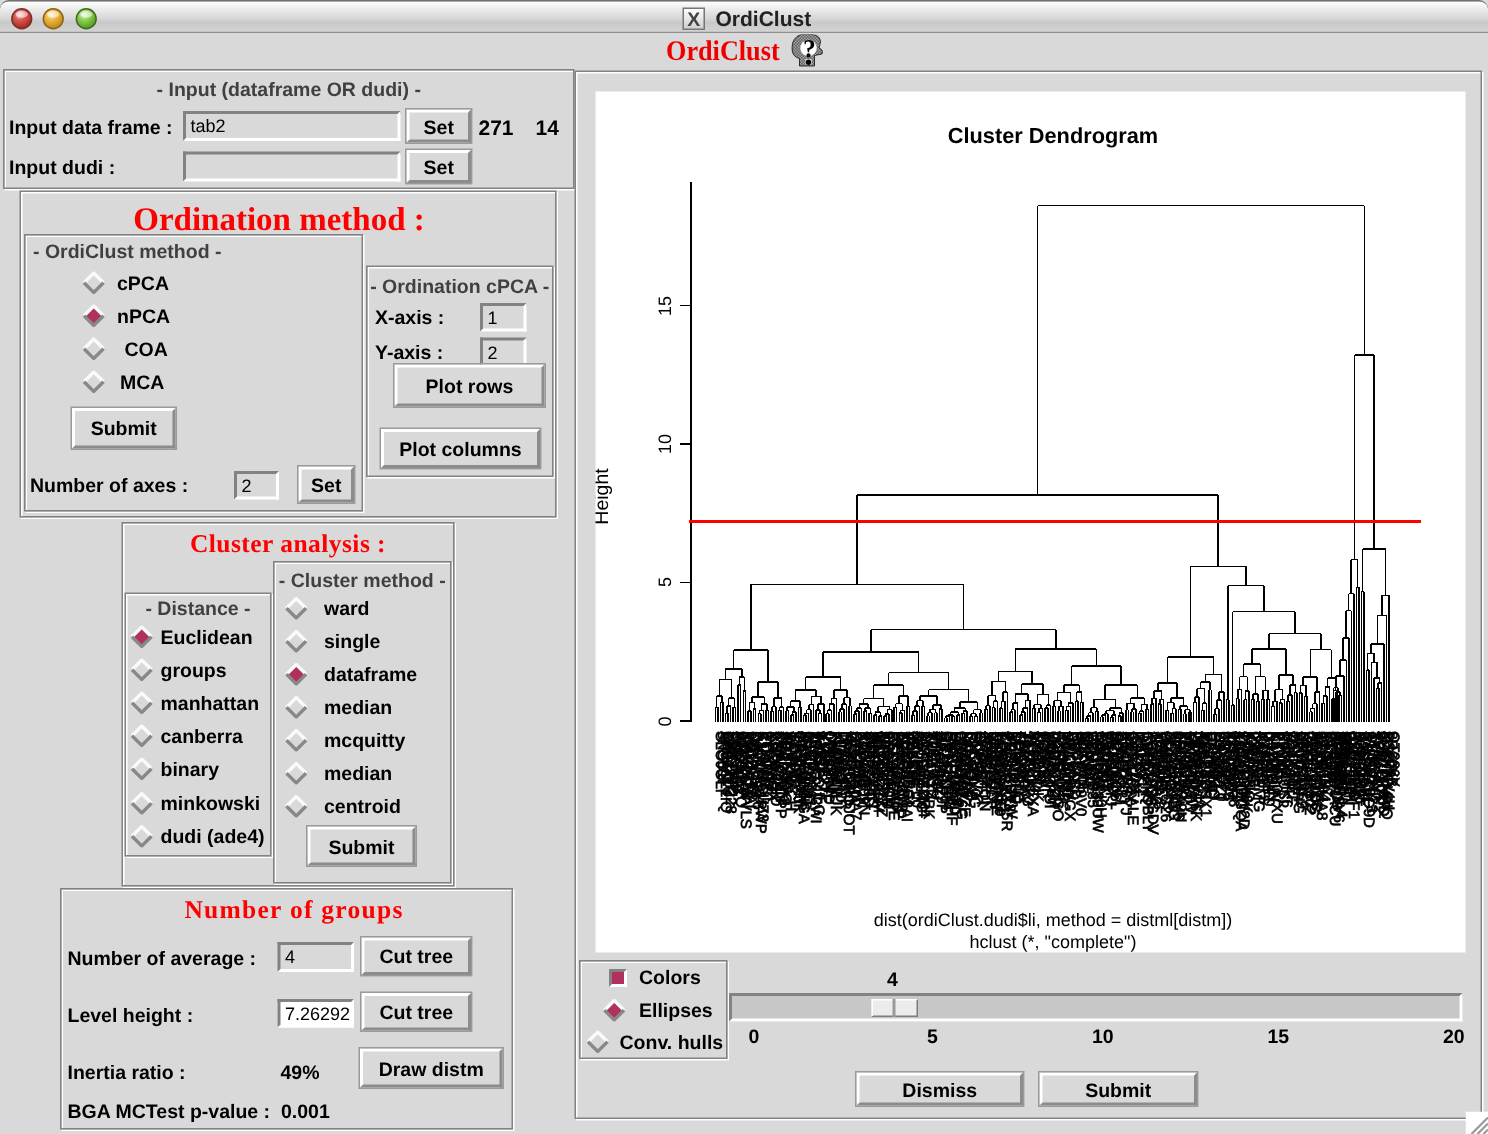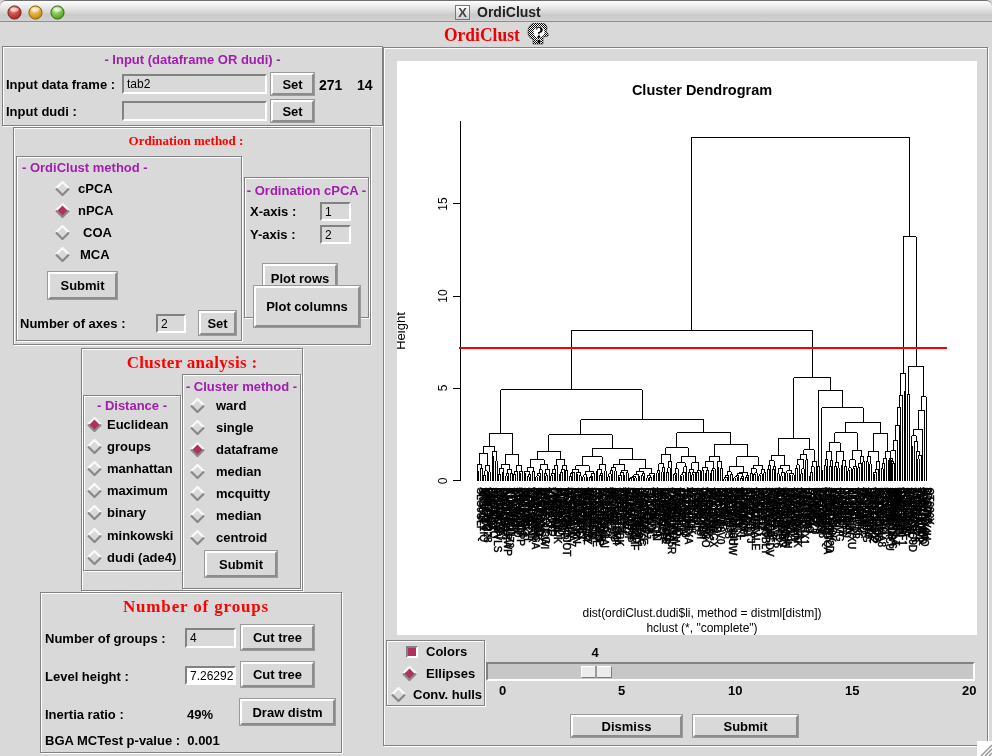--- a/index.html
+++ b/index.html
@@ -1,21 +1,21 @@
 <!DOCTYPE html>
 <html><head><meta charset="utf-8"><style>
 *{margin:0;padding:0;box-sizing:border-box}
 html,body{width:992px;height:756px;overflow:hidden}
 body{position:relative;background:#d9d9d9;font-family:"Liberation Sans",sans-serif;-webkit-font-smoothing:antialiased}
 .abs{position:absolute}
 .frame{position:absolute;border:1px solid #828282;box-shadow:inset 1px 1px 0 #ffffff,1px 1px 0 #ffffff}
 .btn{position:absolute;background:#d9d9d9;border:2px solid;border-color:#ffffff #8c8c8c #8c8c8c #ffffff;outline:1px solid #9a9a9a;box-shadow:1px 1px 0 #efefef;font-weight:bold;font-size:13px;color:#000;display:flex;align-items:center;justify-content:center}
 .entry{position:absolute;background:#d9d9d9;border:2px solid;border-color:#828282 #ffffff #ffffff #828282;font-size:12px;color:#000;padding:1px 0 0 3px;white-space:pre}
 .lbl{position:absolute;font-weight:bold;font-size:13px;color:#000;white-space:pre}
-.blue{position:absolute;font-weight:bold;font-size:13px;color:#a21caf;white-space:pre}
+.blue{position:absolute;font-weight:bold;font-size:13px;color:#404040;white-space:pre}
 .rtitle{position:absolute;font-family:"Liberation Serif",serif;font-weight:bold;font-size:17px;color:#ff0000;white-space:pre;text-align:center}
 </style></head><body>
 
 <div class="abs" style="left:0;top:0;width:992px;height:22px;background:linear-gradient(#ffffff,#f3f3f3 15%,#d8d8d8 55%,#c9c9c9 70%,#d3d3d3 100%);border-top:1px solid #6f6f6f;border-bottom:1px solid #8f8f8f;border-radius:6px 6px 0 0">
 <svg class="abs" style="left:6px;top:4px" width="62" height="15">
 <defs>
 <radialGradient id="rg" cx="0.4" cy="0.3" r="0.8">
           <stop offset="0" stop-color="#f8d0cb"></stop>
           <stop offset="0.35" stop-color="#d65853"></stop>
           <stop offset="1" stop-color="#a01a11"></stop>
@@ -62,21 +62,21 @@
 <div class="lbl" style="left:6px;top:77px">Input data frame :</div>
 <div class="entry" style="left:122px;top:74px;width:145px;height:20px">tab2</div>
 <div class="btn" style="left:271px;top:73px;width:43px;height:22px">Set</div>
 <div class="lbl" style="left:319px;top:77px;font-size:14px">271</div>
 <div class="lbl" style="left:357px;top:77px;font-size:14px">14</div>
 <div class="lbl" style="left:6px;top:104px">Input dudi :</div>
 <div class="entry" style="left:122px;top:101px;width:145px;height:20px"></div>
 <div class="btn" style="left:271px;top:100px;width:43px;height:22px">Set</div>
 
 <div class="frame" style="left:13px;top:127px;width:358px;height:218px"></div>
-<div class="rtitle" style="left:7px;top:133px;width:358px;font-size:13px">Ordination method :</div>
+<div class="rtitle" style="left:7px;top:133px;width:358px;font-size:22px">Ordination method :</div>
 <div class="frame" style="left:16px;top:156px;width:226px;height:185px"></div>
 <div class="blue" style="left:22px;top:160px">- OrdiClust method -</div>
 <svg class="abs" style="left:55px;top:181px" width="15" height="15">
     <path d="M7.5 1L14.0 7.5L7.5 14.0L1 7.5Z" fill="#d9d9d9"></path>
     <path d="M1 7.5L7.5 1L14.0 7.5" fill="none" stroke="#fafafa" stroke-width="2.2"></path>
     <path d="M14.0 7.5L7.5 14.0L1 7.5" fill="none" stroke="#888888" stroke-width="2.2"></path>
   </svg>
 <div class="lbl" style="left:78px;top:181px">cPCA</div>
 <svg class="abs" style="left:55px;top:203px" width="15" height="15">
     <path d="M7.5 1L14.0 7.5L7.5 14.0L1 7.5Z" fill="#b03060"></path>
@@ -99,22 +99,22 @@
 <div class="btn" style="left:48px;top:272px;width:69px;height:27px">Submit</div>
 <div class="lbl" style="left:20px;top:316px">Number of axes :</div>
 <div class="entry" style="left:156px;top:314px;width:30px;height:19px">2</div>
 <div class="btn" style="left:199px;top:311px;width:37px;height:24px">Set</div>
 <div class="frame" style="left:244px;top:177px;width:125px;height:141px"></div>
 <div class="blue" style="left:244px;top:183px;width:125px;text-align:center;font-size:13px">- Ordination cPCA -</div>
 <div class="lbl" style="left:250px;top:204px">X-axis :</div>
 <div class="entry" style="left:320px;top:202px;width:31px;height:19px">1</div>
 <div class="lbl" style="left:250px;top:227px">Y-axis :</div>
 <div class="entry" style="left:320px;top:225px;width:31px;height:19px">2</div>
-<div class="btn" style="left:263px;top:264px;width:74px;height:28px">Plot rows</div>
-<div class="btn" style="left:254px;top:286px;width:106px;height:41px">Plot columns</div>
+<div class="btn" style="left:263px;top:243px;width:100px;height:28px">Plot rows</div>
+<div class="btn" style="left:254px;top:286px;width:106px;height:26px">Plot columns</div>
 
 <div class="frame" style="left:81px;top:348px;width:222px;height:243px"></div>
 <div class="rtitle" style="left:81px;top:353px;width:222px;letter-spacing:0.3px">Cluster analysis :</div>
 <div class="frame" style="left:83px;top:395px;width:98px;height:176px"></div>
 <div class="blue" style="left:83px;top:398px;width:98px;text-align:center;font-size:13px">- Distance -</div>
 <svg class="abs" style="left:87px;top:417px" width="15" height="15">
     <path d="M7.5 1L14.0 7.5L7.5 14.0L1 7.5Z" fill="#b03060"></path>
     <path d="M1 7.5L7.5 1L14.0 7.5" fill="none" stroke="#fafafa" stroke-width="2.2"></path>
     <path d="M14.0 7.5L7.5 14.0L1 7.5" fill="none" stroke="#888888" stroke-width="2.2"></path>
   </svg>
@@ -129,21 +129,21 @@
     <path d="M7.5 1L14.0 7.5L7.5 14.0L1 7.5Z" fill="#d9d9d9"></path>
     <path d="M1 7.5L7.5 1L14.0 7.5" fill="none" stroke="#fafafa" stroke-width="2.2"></path>
     <path d="M14.0 7.5L7.5 14.0L1 7.5" fill="none" stroke="#888888" stroke-width="2.2"></path>
   </svg>
 <div class="lbl" style="left:107px;top:461px">manhattan</div>
 <svg class="abs" style="left:87px;top:483px" width="15" height="15">
     <path d="M7.5 1L14.0 7.5L7.5 14.0L1 7.5Z" fill="#d9d9d9"></path>
     <path d="M1 7.5L7.5 1L14.0 7.5" fill="none" stroke="#fafafa" stroke-width="2.2"></path>
     <path d="M14.0 7.5L7.5 14.0L1 7.5" fill="none" stroke="#888888" stroke-width="2.2"></path>
   </svg>
-<div class="lbl" style="left:107px;top:483px">maximum</div>
+<div class="lbl" style="left:107px;top:483px">canberra</div>
 <svg class="abs" style="left:87px;top:505px" width="15" height="15">
     <path d="M7.5 1L14.0 7.5L7.5 14.0L1 7.5Z" fill="#d9d9d9"></path>
     <path d="M1 7.5L7.5 1L14.0 7.5" fill="none" stroke="#fafafa" stroke-width="2.2"></path>
     <path d="M14.0 7.5L7.5 14.0L1 7.5" fill="none" stroke="#888888" stroke-width="2.2"></path>
   </svg>
 <div class="lbl" style="left:107px;top:505px">binary</div>
 <svg class="abs" style="left:87px;top:528px" width="15" height="15">
     <path d="M7.5 1L14.0 7.5L7.5 14.0L1 7.5Z" fill="#d9d9d9"></path>
     <path d="M1 7.5L7.5 1L14.0 7.5" fill="none" stroke="#fafafa" stroke-width="2.2"></path>
     <path d="M14.0 7.5L7.5 14.0L1 7.5" fill="none" stroke="#888888" stroke-width="2.2"></path>
@@ -196,21 +196,21 @@
 <svg class="abs" style="left:190px;top:530px" width="15" height="15">
     <path d="M7.5 1L14.0 7.5L7.5 14.0L1 7.5Z" fill="#d9d9d9"></path>
     <path d="M1 7.5L7.5 1L14.0 7.5" fill="none" stroke="#fafafa" stroke-width="2.2"></path>
     <path d="M14.0 7.5L7.5 14.0L1 7.5" fill="none" stroke="#888888" stroke-width="2.2"></path>
   </svg>
 <div class="lbl" style="left:216px;top:530px">centroid</div>
 <div class="btn" style="left:205px;top:551px;width:72px;height:26px">Submit</div>
 
 <div class="frame" style="left:40px;top:592px;width:302px;height:161px"></div>
 <div class="rtitle" style="left:45px;top:597px;width:302px;letter-spacing:0.85px">Number of groups</div>
-<div class="lbl" style="left:45px;top:631px">Number of groups :</div>
+<div class="lbl" style="left:45px;top:631px">Number of average :</div>
 <div class="entry" style="left:185px;top:628px;width:51px;height:20px">4</div>
 <div class="btn" style="left:241px;top:625px;width:73px;height:25px">Cut tree</div>
 <div class="lbl" style="left:45px;top:669px">Level height :</div>
 <div class="entry" style="left:185px;top:666px;width:51px;height:19px;background:#ffffff">7.26292</div>
 <div class="btn" style="left:241px;top:662px;width:73px;height:25px">Cut tree</div>
 <div class="lbl" style="left:45px;top:707px">Inertia ratio :</div>
 <div class="lbl" style="left:187px;top:707px">49%</div>
 <div class="btn" style="left:240px;top:699px;width:95px;height:26px">Draw distm</div>
 <div class="lbl" style="left:45px;top:733px">BGA MCTest p-value :  0.001</div>
 

